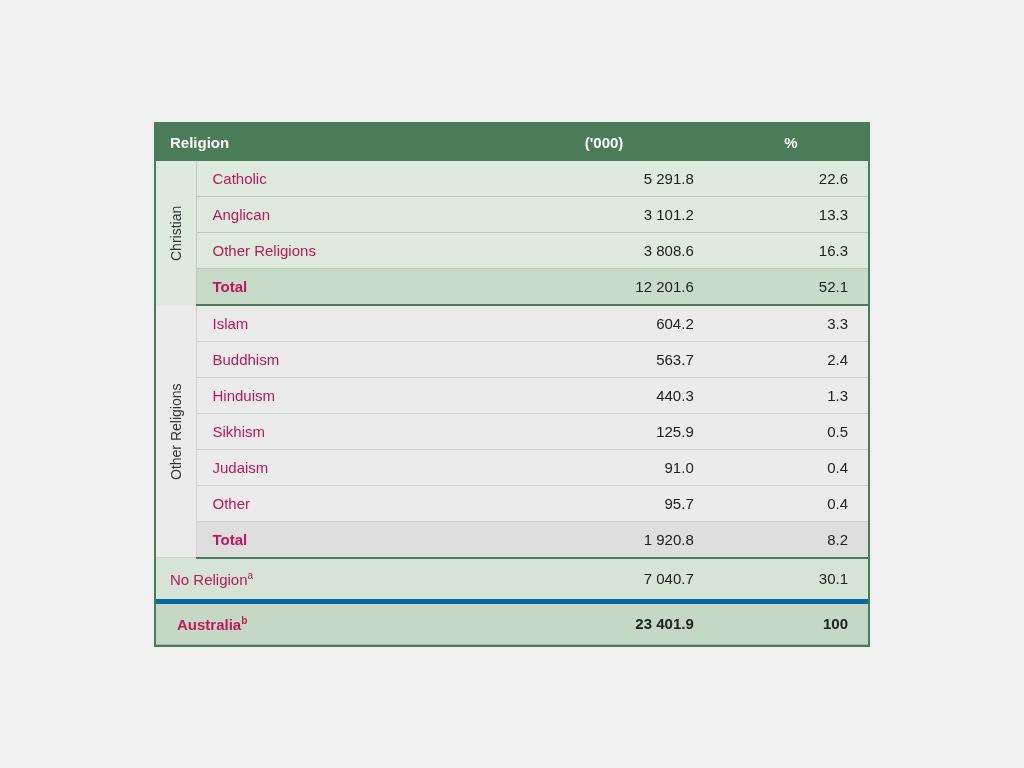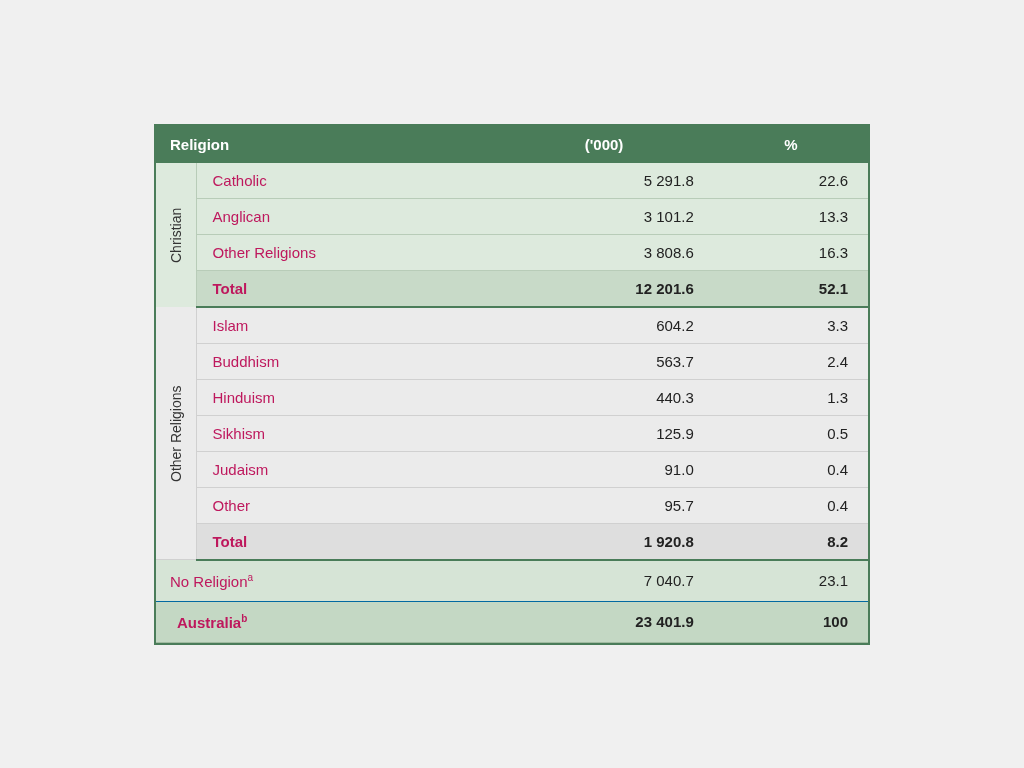--- a/index.html
+++ b/index.html
@@ -56,21 +56,21 @@
       color: #222;
     }
     .row-total td {
       font-weight: bold;
       font-size: 15px;
     }
     .row-total td.religion-name {
       font-weight: bold;
     }
     .row-total td.value-cell {
-      font-weight: bold;
+      font-weight: normal;
     }
     
     .christian-row td {
       background: #ddeadd;
       border-bottom: 1px solid #b8ccb8;
     }
     .christian-row.row-total td {
       background: #c8dac8;
       border-top: 1px solid #a0baa0;
       border-bottom: 2px solid #4a7c59;
@@ -81,21 +81,21 @@
       border-bottom: 1px solid #d0d0d0;
     }
     .other-row.row-total td {
       background: #dedede;
       border-top: 1px solid #bbb;
       border-bottom: 2px solid #4a7c59;
     }
     
     .no-religion-row td {
       background: #d6e4d6;
-      border-bottom: 1px solid #0369a1;
+      border-bottom: 5px solid #0369a1;
       font-size: 15px;
       padding: 11px 14px;
     }
     .no-religion-row td.value-cell {
       padding: 11px 20px;
     }
     .australia-row td {
       background: #c4d8c4;
       border-bottom: 1px solid #a0baa0;
       font-size: 15px;
@@ -192,21 +192,21 @@
         <td class="religion-name">Total</td>
         <td class="value-cell">1 920.8</td>
         <td class="value-cell">8.2</td>
       </tr>
 
       <tr class="no-religion-row">
         <td colspan="2" class="religion-name">
           <span>No Religion</span><span class="superscript">a</span>
         </td>
         <td class="value-cell">7 040.7</td>
-        <td class="value-cell">23.1</td>
+        <td class="value-cell">30.1</td>
       </tr>
 
       <tr class="australia-row">
         <td colspan="2" class="religion-name">
           <span>Australia</span><span class="superscript">b</span>
         </td>
         <td class="value-cell">23 401.9</td>
         <td class="value-cell">100</td>
       </tr>
     </tbody>

